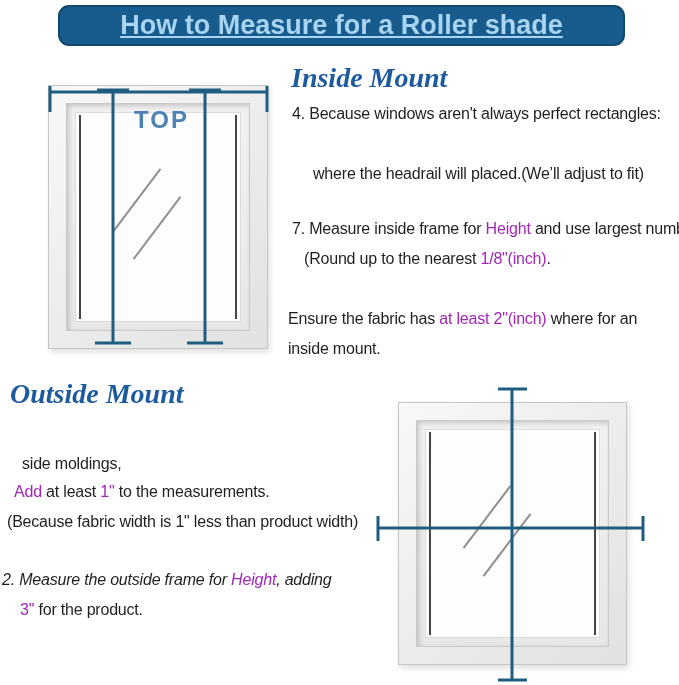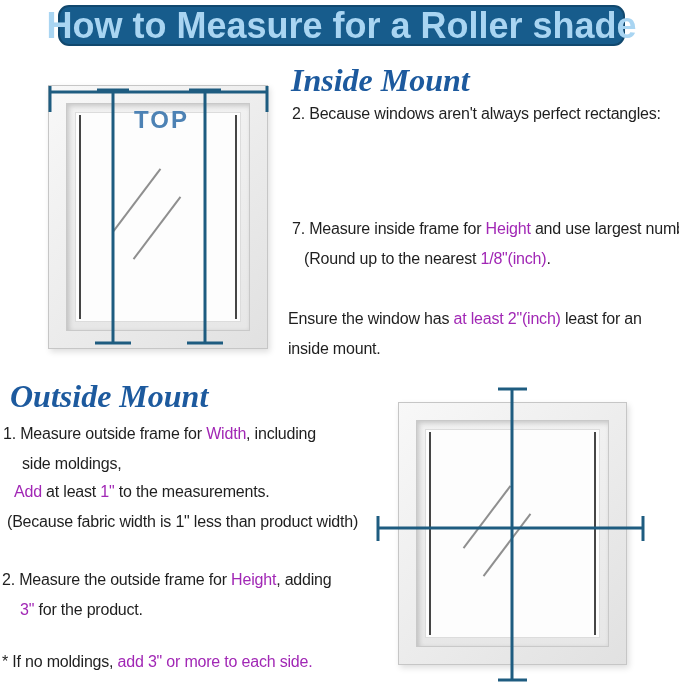--- a/index.html
+++ b/index.html
@@ -7,41 +7,41 @@
     position:relative;width:679px;height:685px;background:#ffffff;
     font-family:"Liberation Sans",sans-serif;overflow:hidden;
   }
   
   #banner{
     position:absolute;left:58px;top:5px;width:567px;height:41px;
     background:#175c8c;border:2px solid #11486e;border-radius:11px;
     display:flex;align-items:center;justify-content:center;box-sizing:border-box;
   }
   #banner .banner-text{
-    color:#a9d5f2;font-size:36px;font-weight:bold;letter-spacing:0px;white-space:nowrap;
+    color:#a9d5f2;font-size:27px;font-weight:bold;letter-spacing:0px;white-space:nowrap;text-decoration:underline;
   }
   
   .section-heading{
     position:absolute;font-family:"Liberation Serif","DejaVu Serif",serif;
-    font-style:italic;font-weight:600;font-size:32px;color:#1d5a9e;white-space:nowrap;
+    font-style:italic;font-weight:600;font-size:28px;color:#1d5a9e;white-space:nowrap;
   }
   #im-heading{left:291px;top:62px;}
   #om-heading{left:10px;top:378px;}
   
   .line{
     position:absolute;font-size:16px;color:#1f1f1f;white-space:nowrap;
     letter-spacing:-0.2px;
   }
   .line .hl{color:#a127b5;}
   .im-1a{left:292px;top:105px;} .im-1b{left:313px;top:135px;} .im-1c{left:313px;top:165px;}
   .im-2a{left:292px;top:220px;} .im-2b{left:304px;top:250px;text-align:center;}
   .im-3a{left:288px;top:310px;} .im-3b{left:288px;top:340px;}
   .om-1a{left:3px;top:425px;}  .om-1b{left:22px;top:455px;}
   .om-1c{left:14px;top:483px;} .om-1d{left:7px;top:513px;}
-  .om-2a{left:2px;top:571px;}  .om-2b{left:20px;top:601px;}
+  .om-2a{left:2px;top:571px;font-style:italic;}  .om-2b{left:20px;top:601px;}
   .om-3a{left:2px;top:653px;}
   
   .window{
     position:absolute;background:linear-gradient(135deg,#f8f8f8,#e1e1e1);
     border:1px solid #c6c6c6;box-shadow:2px 3px 6px rgba(0,0,0,0.13);box-sizing:border-box;
   }
   #win-inside{left:48px;top:85px;width:220px;height:264px;}
   #win-outside{left:398px;top:402px;width:229px;height:263px;}
   .frame-mid{
     position:absolute;inset:17px;background:linear-gradient(#f1f1f1,#e7e7e7);
@@ -112,28 +112,27 @@
     <line x1="498" y1="680" x2="527" y2="680"></line>
 
     <line x1="378" y1="528" x2="643" y2="528"></line>
     <line x1="378" y1="516" x2="378" y2="541"></line>
     <line x1="643" y1="516" x2="643" y2="541"></line>
   </svg>
 
   <div id="top-label">TOP</div>
 
   <div class="section-heading" id="im-heading">Inside Mount</div>
-  <div class="line im-1a"><span>2. Because windows aren't always perfect rectangles:</span></div>
+  <div class="line im-1a"><span>4. Because windows aren't always perfect rectangles:</span></div>
+  <div class="line im-1c"><span>where the headrail will placed.(We’ll adjust to fit)</span></div>
   <div class="line im-2a"><span>7. Measure inside frame for </span><span class="hl">Height</span><span> and use largest number</span></div>
   <div class="line im-2b"><span>(Round up to the nearest </span><span class="hl">1/8"(inch)</span><span>.</span></div>
-  <div class="line im-3a"><span>Ensure the window has </span><span class="hl">at least 2"(inch)</span><span> least for an</span></div>
+  <div class="line im-3a"><span>Ensure the fabric has </span><span class="hl">at least 2"(inch)</span><span> where for an</span></div>
   <div class="line im-3b"><span>inside mount.</span></div>
 
   <div class="section-heading" id="om-heading">Outside Mount</div>
-  <div class="line om-1a"><span>1. Measure outside frame for </span><span class="hl">Width</span><span>, including</span></div>
   <div class="line om-1b"><span>side moldings,</span></div>
   <div class="line om-1c"><span class="hl">Add</span><span> at least </span><span class="hl">1"</span><span> to the measurements.</span></div>
   <div class="line om-1d"><span>(Because fabric width is 1" less than product width)</span></div>
   <div class="line om-2a"><span>2. Measure the outside frame for </span><span class="hl">Height</span><span>, adding</span></div>
   <div class="line om-2b"><span class="hl">3"</span><span>  for the product.</span></div>
-  <div class="line om-3a"><span>* If no moldings, </span><span class="hl">add 3" or more to each side.</span></div>
 
 </div>
 
 </body></html>

